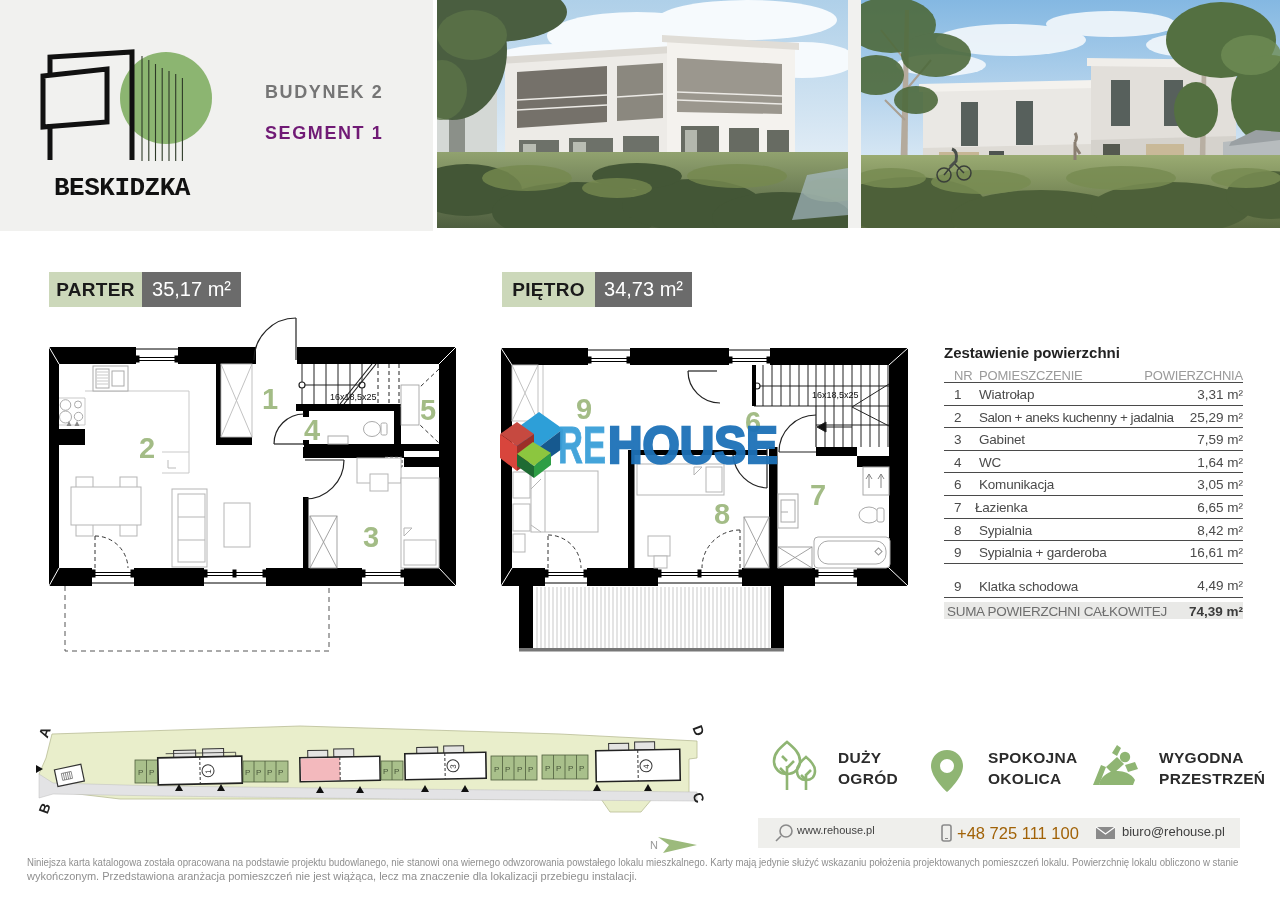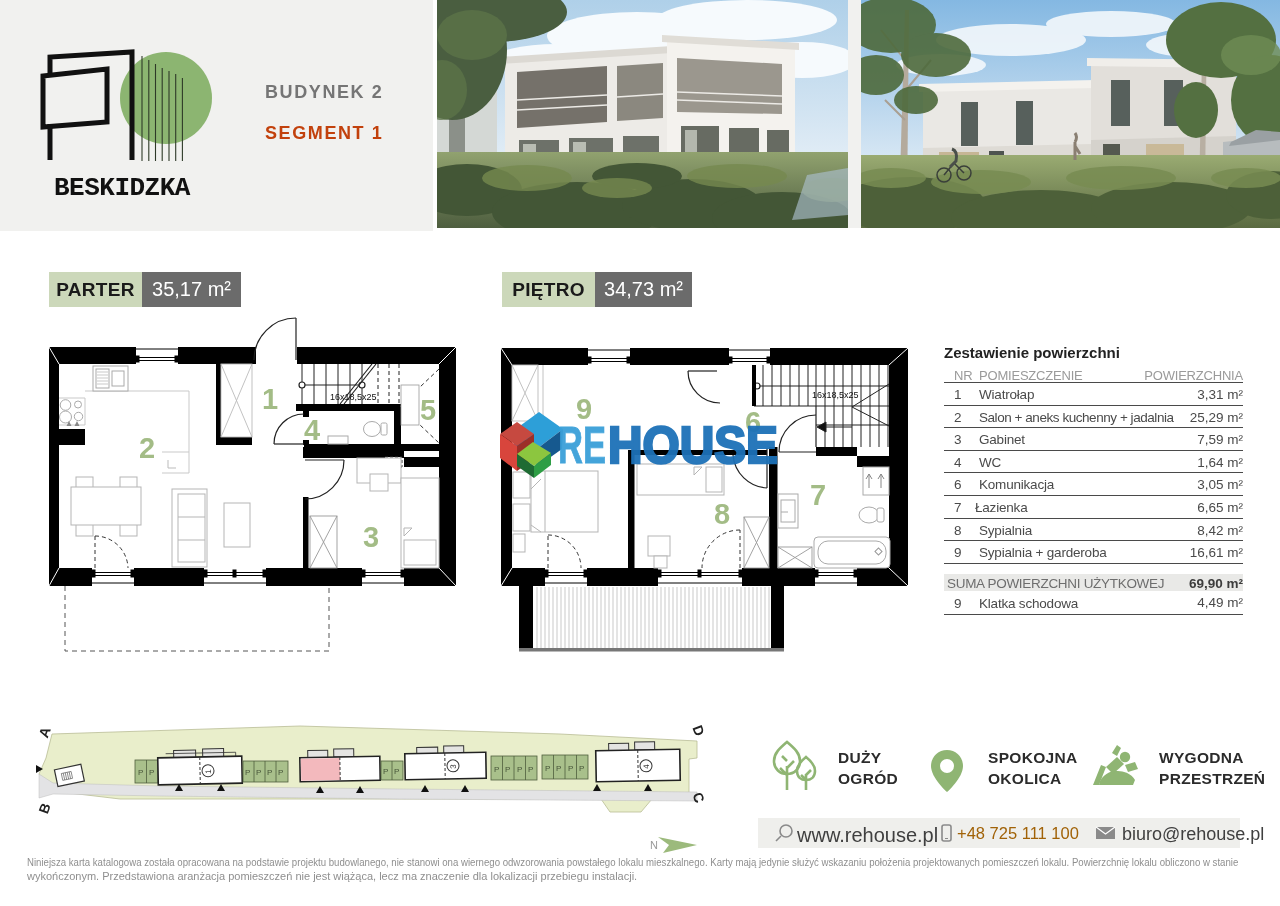--- a/index.html
+++ b/index.html
@@ -30,21 +30,21 @@
     <polyline points="50,74 50,57 132,52 132,160"></polyline>
     <polygon points="43,76 107,69 107,122 43,127"></polygon>
     <line x1="50" y1="124" x2="50" y2="160"></line>
   </g>
 
   <text x="54" y="195" font-family="Liberation Mono, monospace" font-size="26" font-weight="bold" letter-spacing="-0.5" fill="#111">BESKIDZKA</text>
 </svg>
 
 <div class="abs" style="left:265px;top:82px;font-size:18px;font-weight:bold;color:#757575;letter-spacing:1.6px;">BUDYNEK 2</div>
 
-<div class="abs" style="left:265px;top:123px;font-size:18px;font-weight:bold;color:#c2410c;letter-spacing:1.6px;">SEGMENT 1</div>
+<div class="abs" style="left:265px;top:123px;font-size:18px;font-weight:bold;color:#701a75;letter-spacing:1.6px;">SEGMENT 1</div>
 
 <svg class="abs" style="left:437px;top:0;" width="411" height="228" viewBox="0 0 411 228">
   <defs>
     <linearGradient id="sky1" x1="0" y1="0" x2="0" y2="1">
       <stop offset="0" stop-color="#afd0e9"></stop>
         <stop offset="0.45" stop-color="#cfe2f1"></stop>
         <stop offset="0.8" stop-color="#e9f1f8"></stop>
     </linearGradient>
     <linearGradient id="grass1" x1="0" y1="0" x2="0" y2="1">
       <stop offset="0" stop-color="#91a26f"></stop>
@@ -991,42 +991,42 @@
       <span style="position:absolute;left:35px;top:4px;letter-spacing:-0.2px;">Sypialnia</span>
       <span style="position:absolute;right:0;top:4px;">8,42 m²</span>
   </div>
   <div style="height:21.6px;border-top:1.3px solid #4a4a4a;position:relative;">
     <span style="position:absolute;left:10px;top:4px;">9</span>
       <span style="position:absolute;left:35px;top:4px;letter-spacing:-0.2px;">Sypialnia + garderoba</span>
       <span style="position:absolute;right:0;top:4px;">16,61 m²</span>
   </div>
   <div style="height:10.6px;border-top:1.3px solid #4a4a4a;"></div>
 
-  <div style="height:17px;background:#e9e9e7;position:relative;">
-    <span style="position:absolute;left:3px;top:2px;color:#6e6e6e;letter-spacing:-0.3px;">SUMA POWIERZCHNI UŻYTKOWEJ</span>
-      <span style="position:absolute;right:0;top:2px;font-weight:bold;color:#3c3c3c;">69,90 m²</span>
-  </div>
   <div style="height:23px;position:relative;">
     <span style="position:absolute;left:10px;top:5px;">9</span>
       <span style="position:absolute;left:35px;top:5px;letter-spacing:-0.2px;">Klatka schodowa</span>
       <span style="position:absolute;right:0;top:4px;">4,49 m²</span>
   </div>
   <div style="height:3.6px;border-top:1.3px solid #4a4a4a;"></div>
 
+  <div style="height:17px;background:#e9e9e7;position:relative;">
+    <span style="position:absolute;left:3px;top:2px;color:#6e6e6e;letter-spacing:-0.3px;">SUMA POWIERZCHNI CAŁKOWITEJ</span>
+      <span style="position:absolute;right:0;top:2px;font-weight:bold;color:#3c3c3c;">74,39 m²</span>
+  </div>
 </div>
 
 <div class="abs" style="left:838px;top:747px;font-size:15.5px;font-weight:bold;color:#2b2b2b;line-height:21px;letter-spacing:0.3px;">DUŻY<br>OGRÓD</div>
 
 <div class="abs" style="left:988px;top:747px;font-size:15.5px;font-weight:bold;color:#2b2b2b;line-height:21px;letter-spacing:0.3px;">SPOKOJNA<br>OKOLICA</div>
 
 <div class="abs" style="left:1159px;top:747px;font-size:15.5px;font-weight:bold;color:#2b2b2b;line-height:21px;letter-spacing:0.3px;">WYGODNA<br>PRZESTRZEŃ</div>
 
-<div class="abs" style="left:797px;top:824px;font-size:20px;color:#3f3f3f;">www.rehouse.pl</div>
+<div class="abs" style="left:797px;top:824px;font-size:11px;color:#3f3f3f;">www.rehouse.pl</div>
 
 <div class="abs" style="left:957px;top:824px;font-size:16.5px;color:#a16207;">+48 725 111 100</div>
 
-<div class="abs" style="left:1122px;top:824px;font-size:18px;color:#3f3f3f;">biuro@rehouse.pl</div>
+<div class="abs" style="left:1122px;top:824px;font-size:13px;color:#3f3f3f;">biuro@rehouse.pl</div>
 
 <div class="abs" style="left:758px;top:818px;width:482px;height:30px;background:#efefec;z-index:-1;"></div>
 
 <div class="abs" style="left:27px;top:856px;font-size:11px;color:#8f8f8f;white-space:nowrap;transform:scaleX(0.875);transform-origin:0 0;">Niniejsza karta katalogowa została opracowana na podstawie projektu budowlanego, nie stanowi ona wiernego odwzorowania powstałego lokalu mieszkalnego. Karty mają jedynie służyć wskazaniu położenia projektowanych pomieszczeń lokalu. Powierzchnię lokalu obliczono w stanie</div>
 
 <div class="abs" style="left:27px;top:870px;font-size:11px;color:#8f8f8f;white-space:nowrap;">wykończonym. Przedstawiona aranżacja pomieszczeń nie jest wiążąca, lecz ma znaczenie dla lokalizacji przebiegu instalacji.</div>
 
 </body></html>

